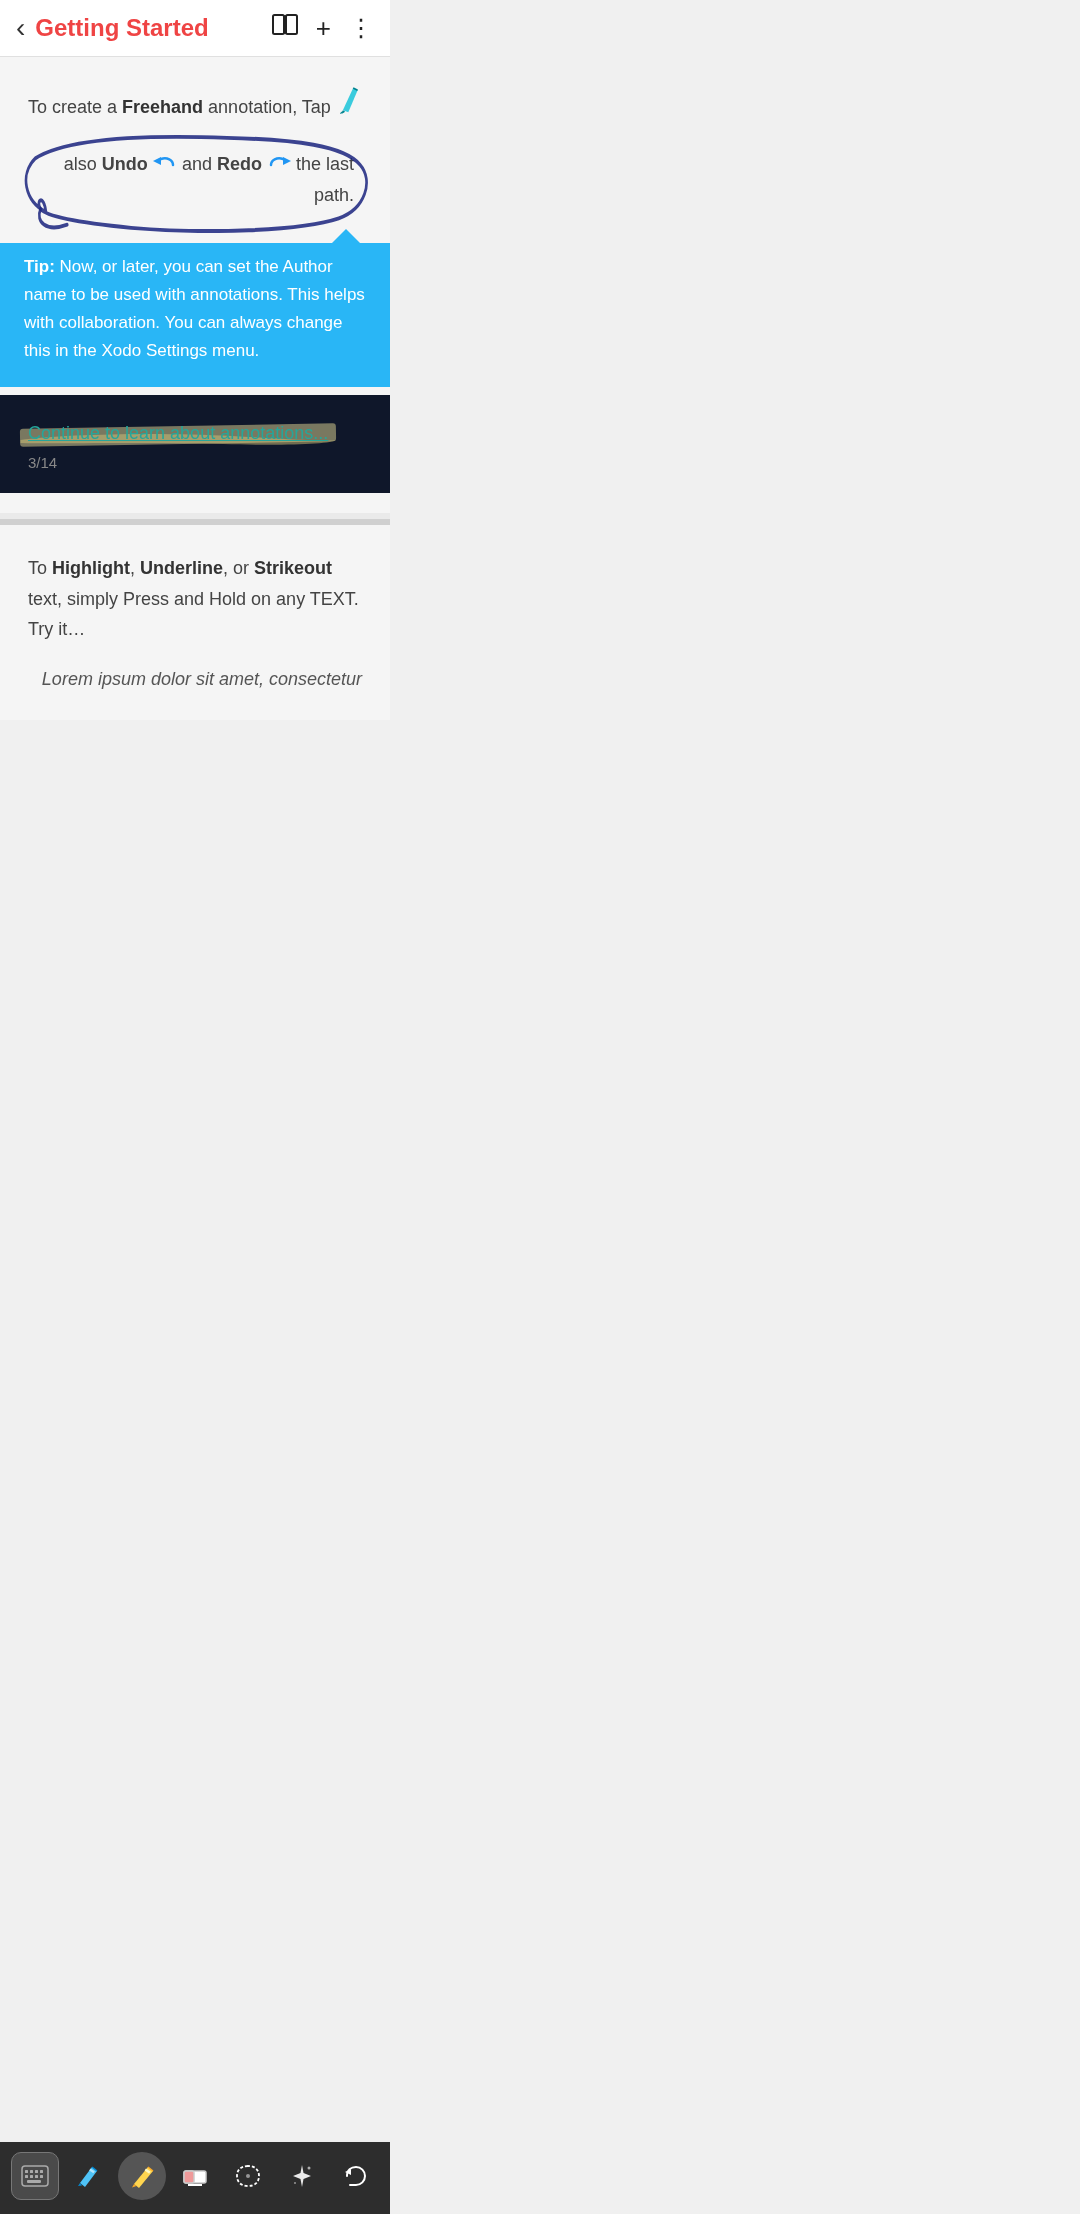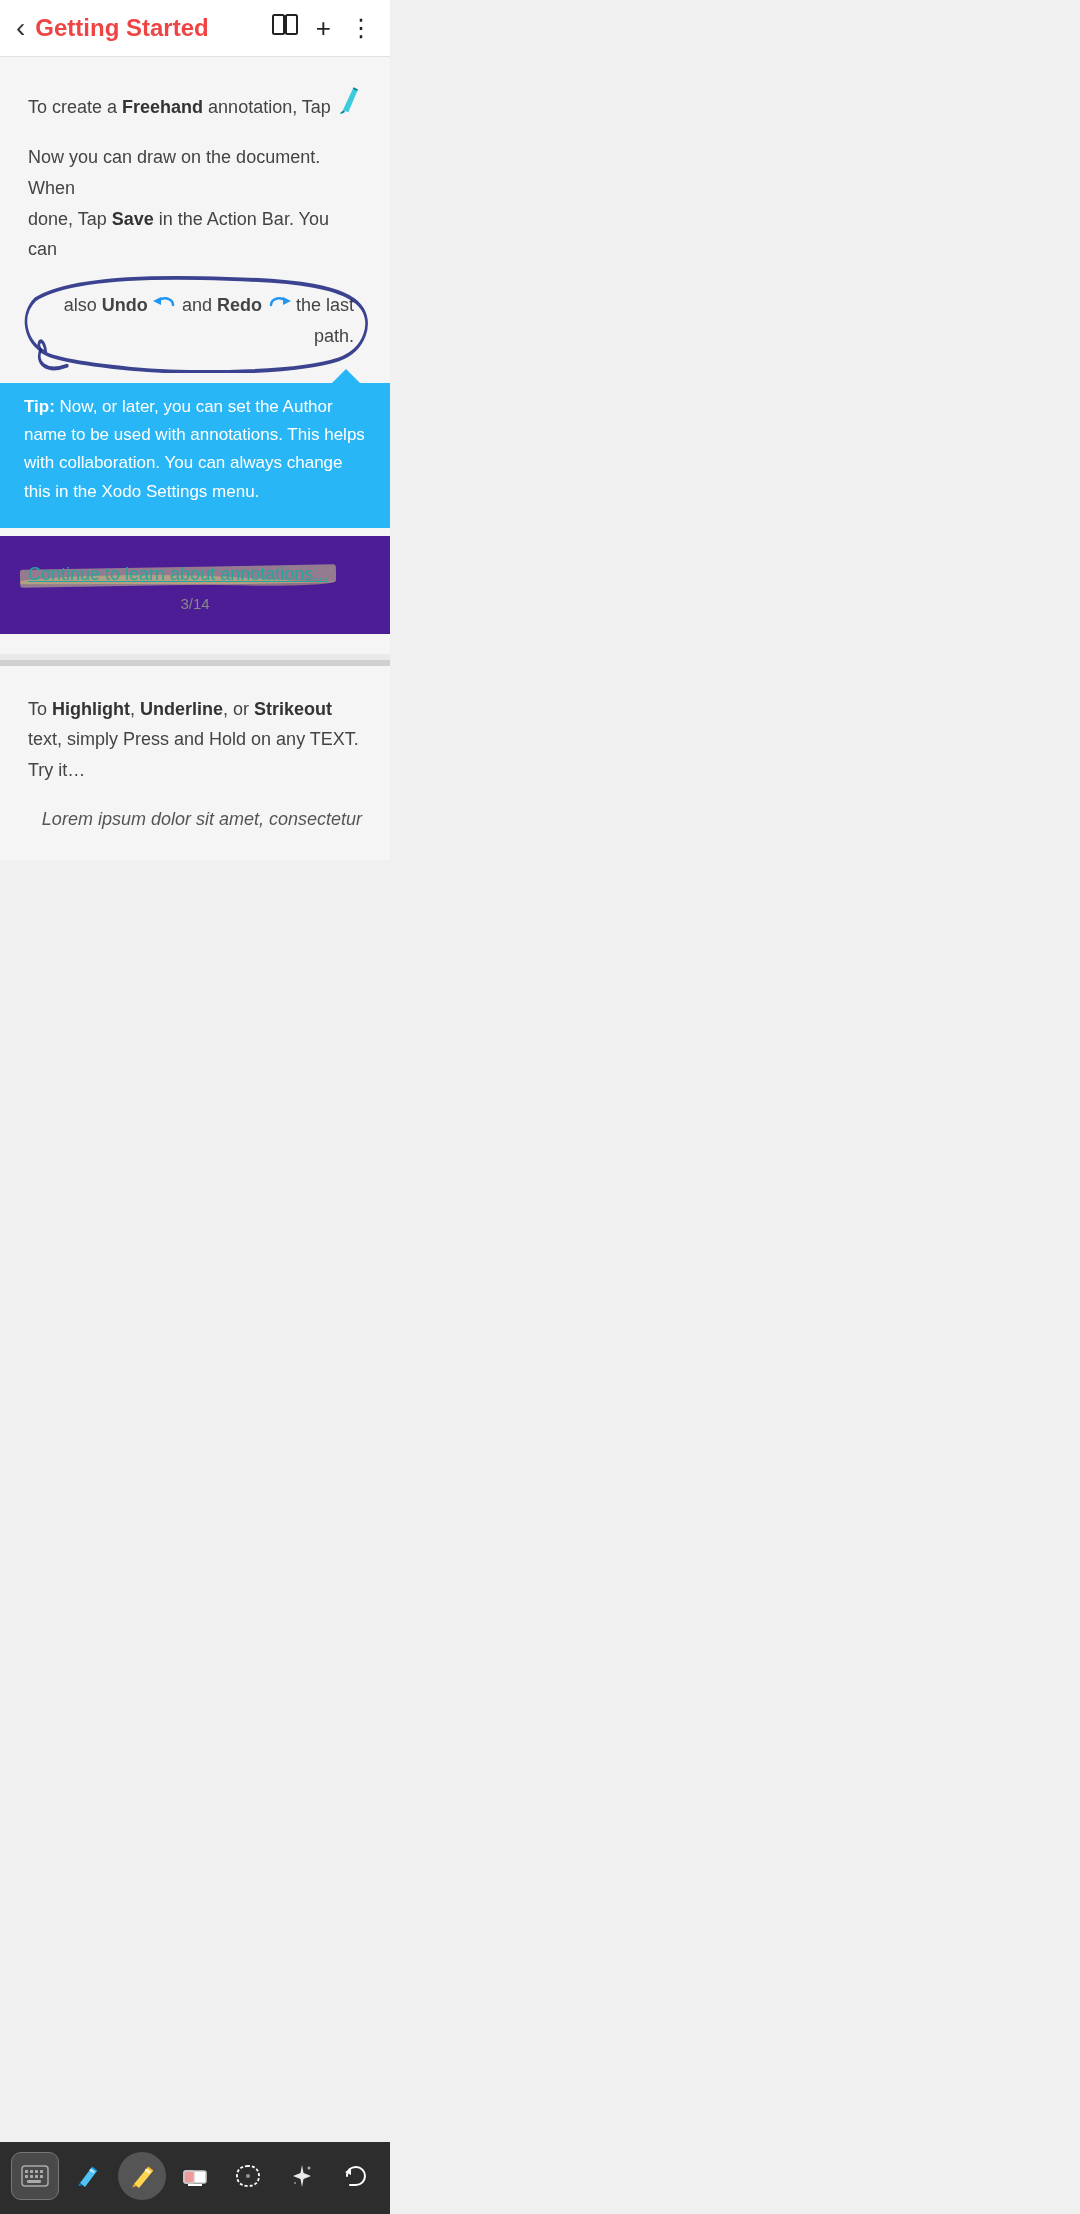--- a/index.html
+++ b/index.html
@@ -134,21 +134,21 @@
       color: #fff;
       line-height: 1.65;
     }
 
     .tip-text strong {
       font-weight: 700;
     }
 
     
     .continue-area {
-      background: #4c1d95;
+      background: #0f172a;
       padding: 28px 28px 14px 28px;
       position: relative;
     }
 
     .continue-highlight {
       position: relative;
       display: inline-block;
     }
 
     .continue-highlight::before {
@@ -165,21 +165,21 @@
 
     .continue-link {
       font-size: 18px;
       color: #26A69A;
       text-decoration: underline;
       position: relative;
       z-index: 1;
     }
 
     .page-number {
-      text-align: center;
+      text-align: left;
       font-size: 15px;
       color: #888;
       margin-top: 10px;
       padding-bottom: 8px;
     }
 
     
     .page-separator {
       height: 6px;
       background: #d0d0d0;
@@ -275,24 +275,20 @@
       <span class="pen-icon">
         <svg width="26" height="28" viewBox="0 0 26 28" fill="none">
           <path d="M6 24 L20 4 L24 7 L11 27 Z" fill="#26C6DA" opacity="0.9"></path>
           <path d="M20 4 L24 7" stroke="#00838F" stroke-width="1.5"></path>
           <path d="M6 24 L4 27.5 L8 26 Z" fill="#00838F"></path>
           <path d="M3 27 Q5 25 7 26" stroke="#00838F" stroke-width="1" fill="none"></path>
         </svg>
       </span>
     </div>
 
-    <div class="doc-text">
-      <span>Now you can draw on the document. When</span><br>
-      <span>done, Tap </span><strong>Save</strong><span> in the Action Bar. You can</span>
-    </div>
 
     <div class="annotation-container">
       <div class="undo-redo-line">
         <span>also </span><strong>Undo</strong>
         <span class="arrow-left">
           <svg width="24" height="20" viewBox="0 0 24 20" fill="none" style="vertical-align:middle;">
             <path d="M20 10 C20 5 14 2 8 4 L4 6" stroke="#2196F3" stroke-width="2.5" fill="none" stroke-linecap="round"></path>
             <polygon points="0,6 8,2 8,10" fill="#2196F3"></polygon>
           </svg>
         </span>

